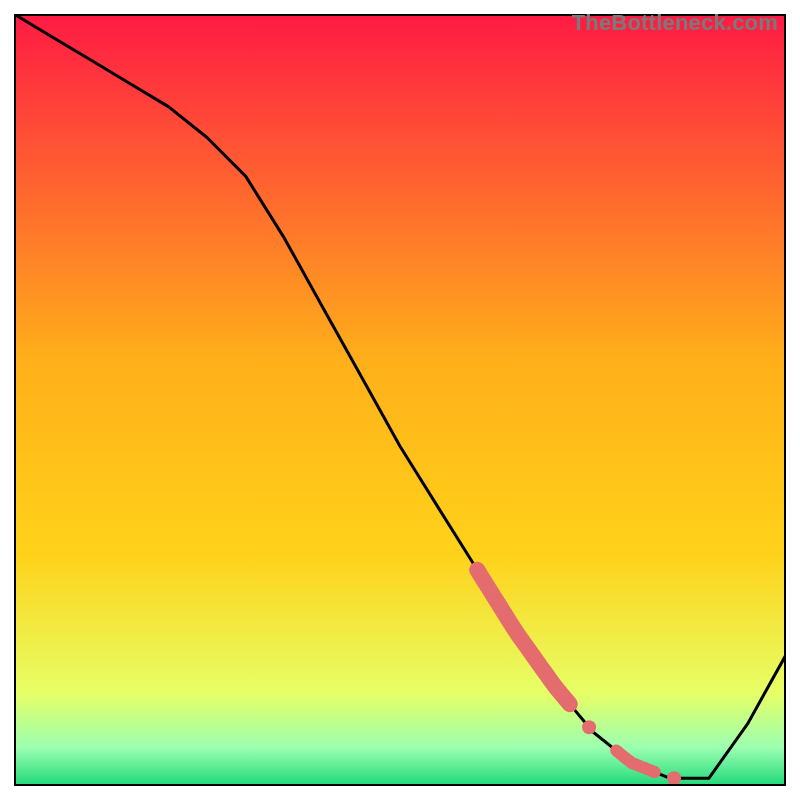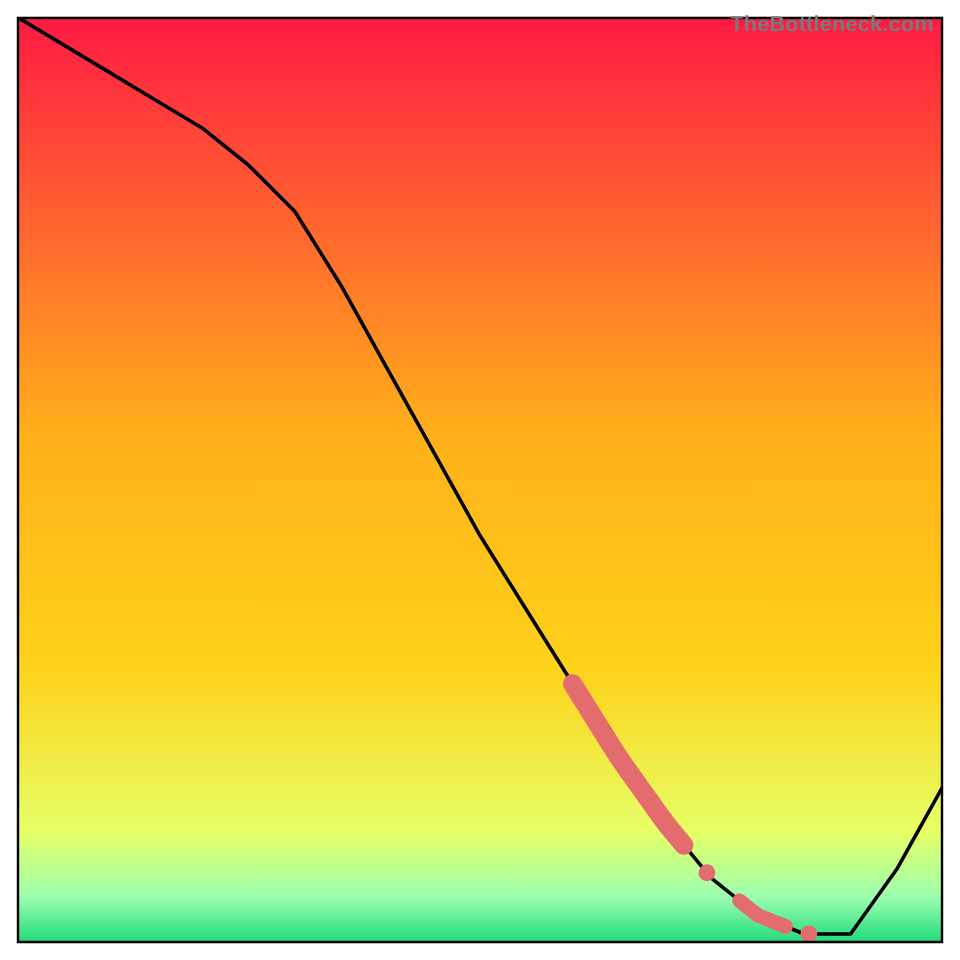--- a/index.html
+++ b/index.html
@@ -16,21 +16,21 @@
     left: 14px;
     top: 14px;
     width: 772px;
     height: 772px;
     box-sizing: border-box;
   }
   .watermark {
     position: absolute;
     top: -4px;
     right: 8px;
-    font-size: 18px;
+    font-size: 22px;
     font-weight: 600;
     color: #7a7a7a;
     letter-spacing: 0.2px;
     user-select: none;
   }
   svg {
     display: block;
   }
 </style>
 </head>

